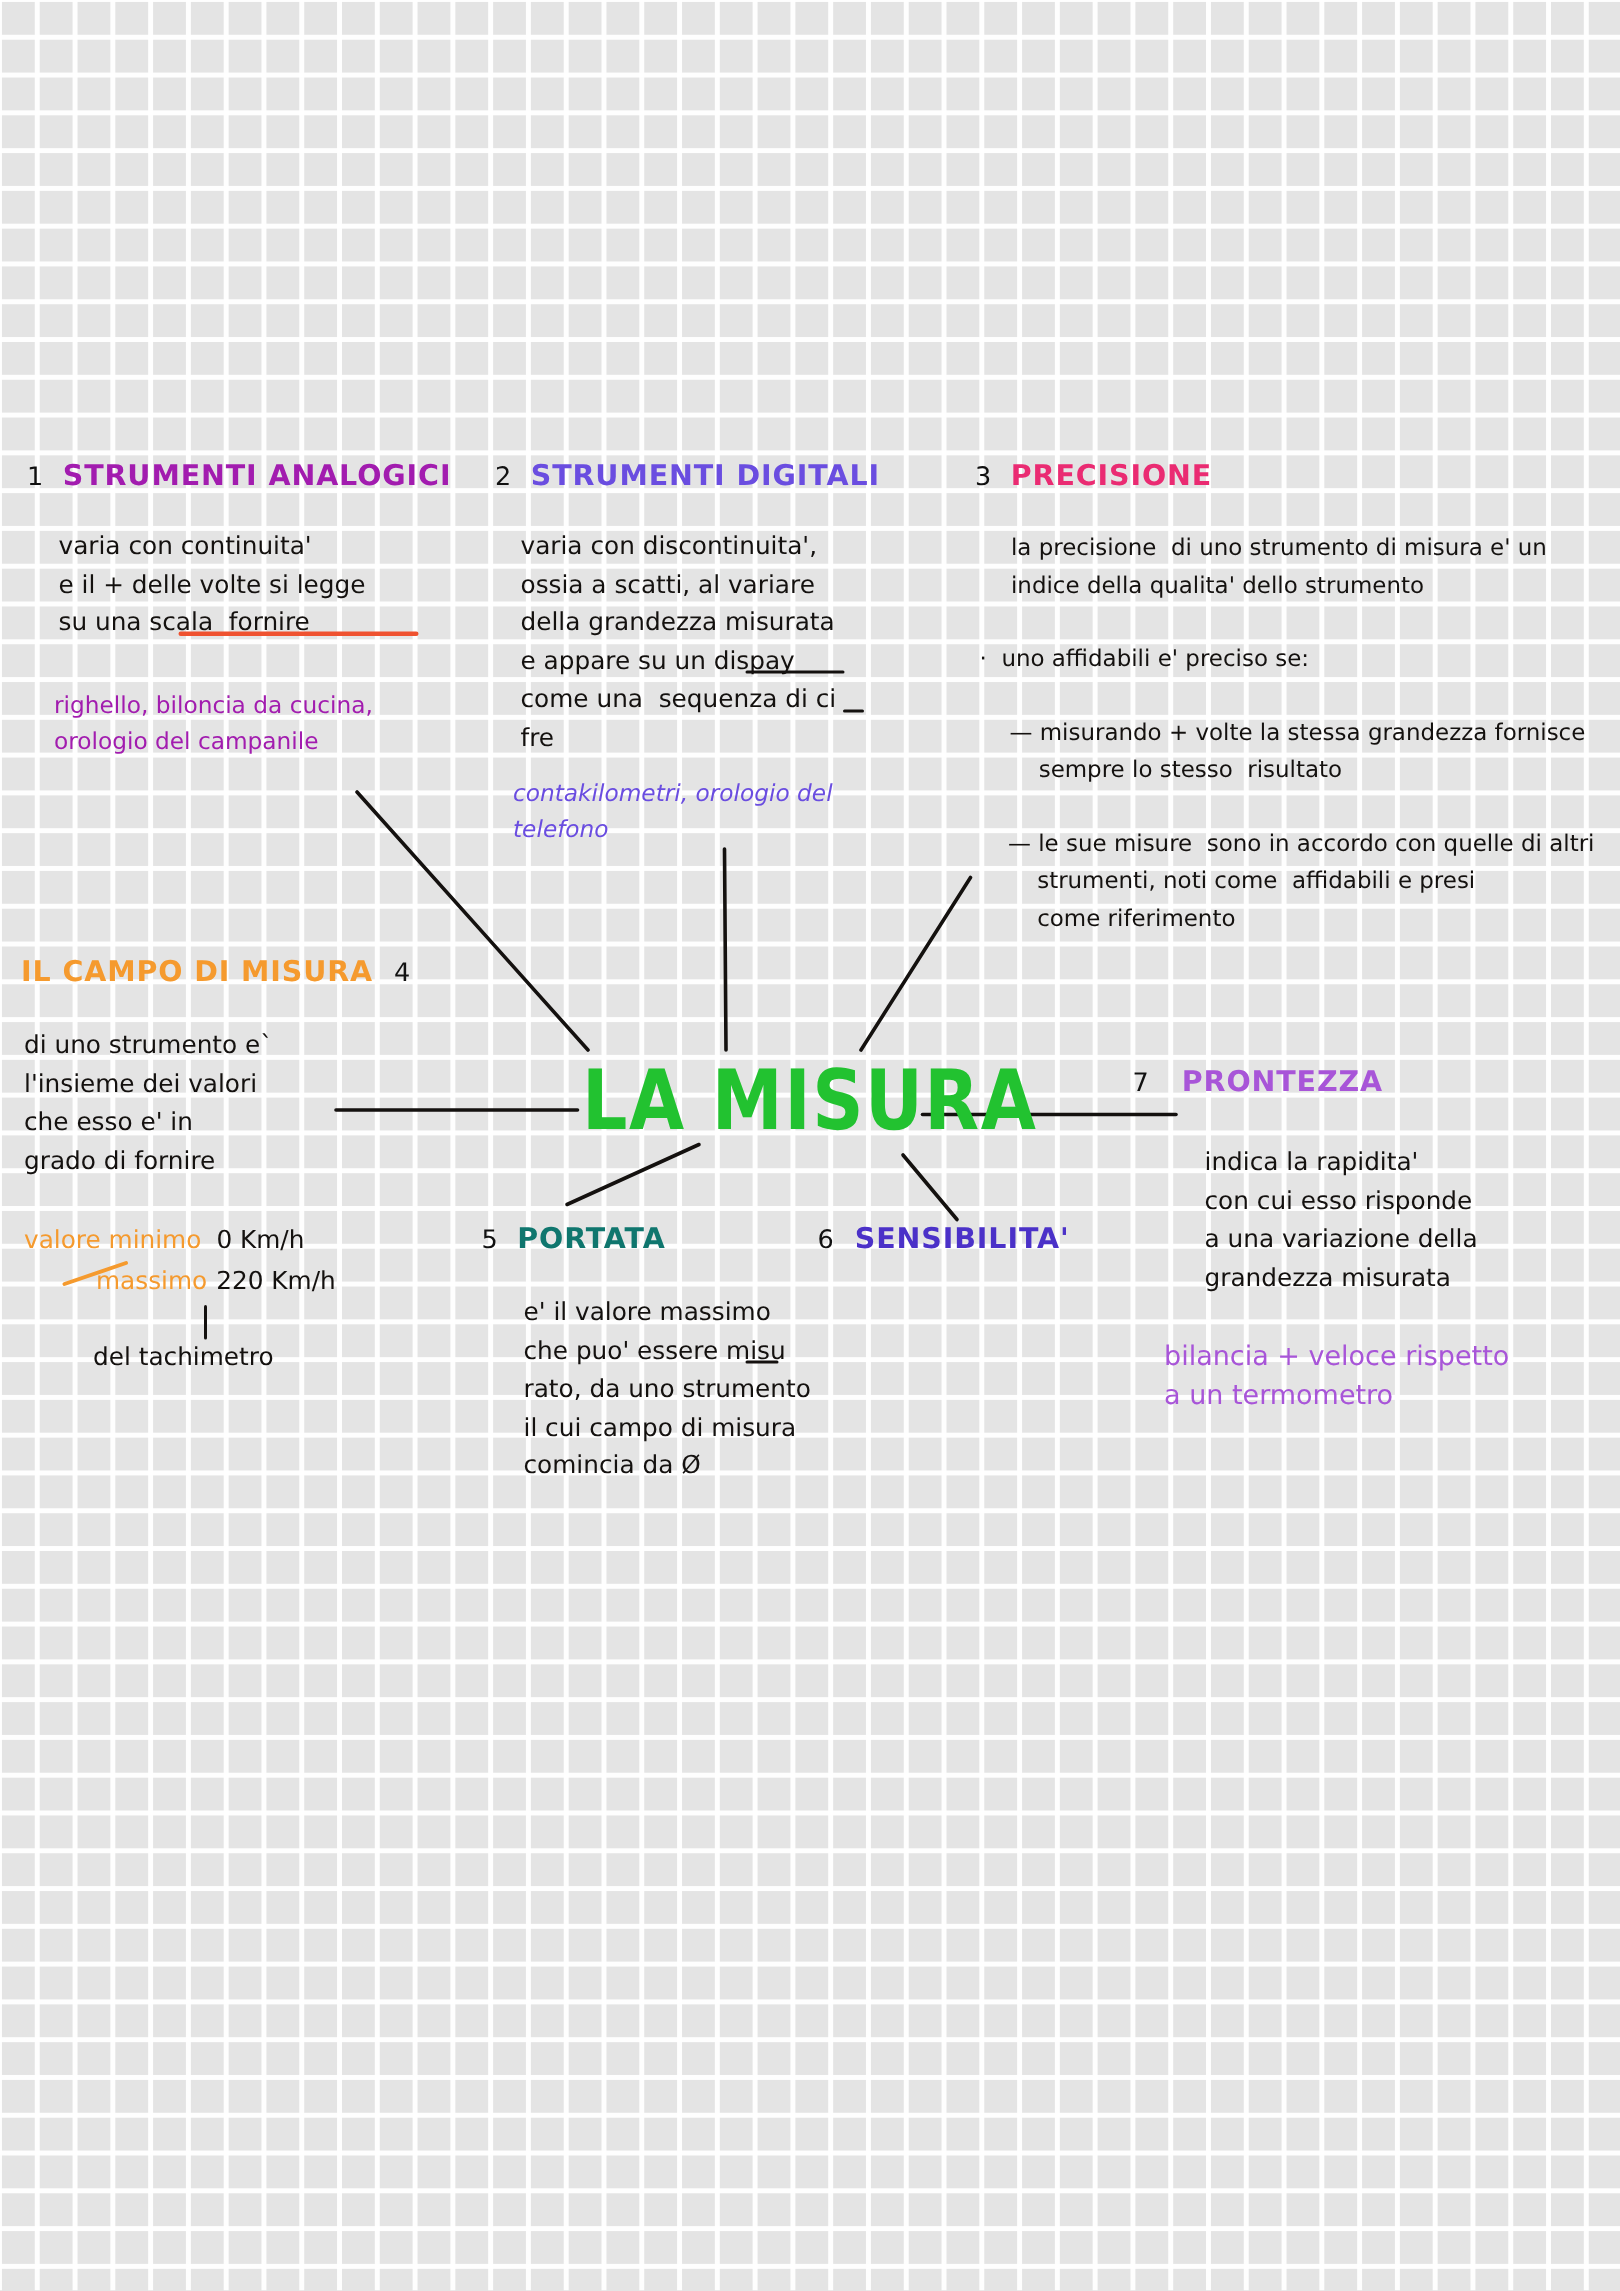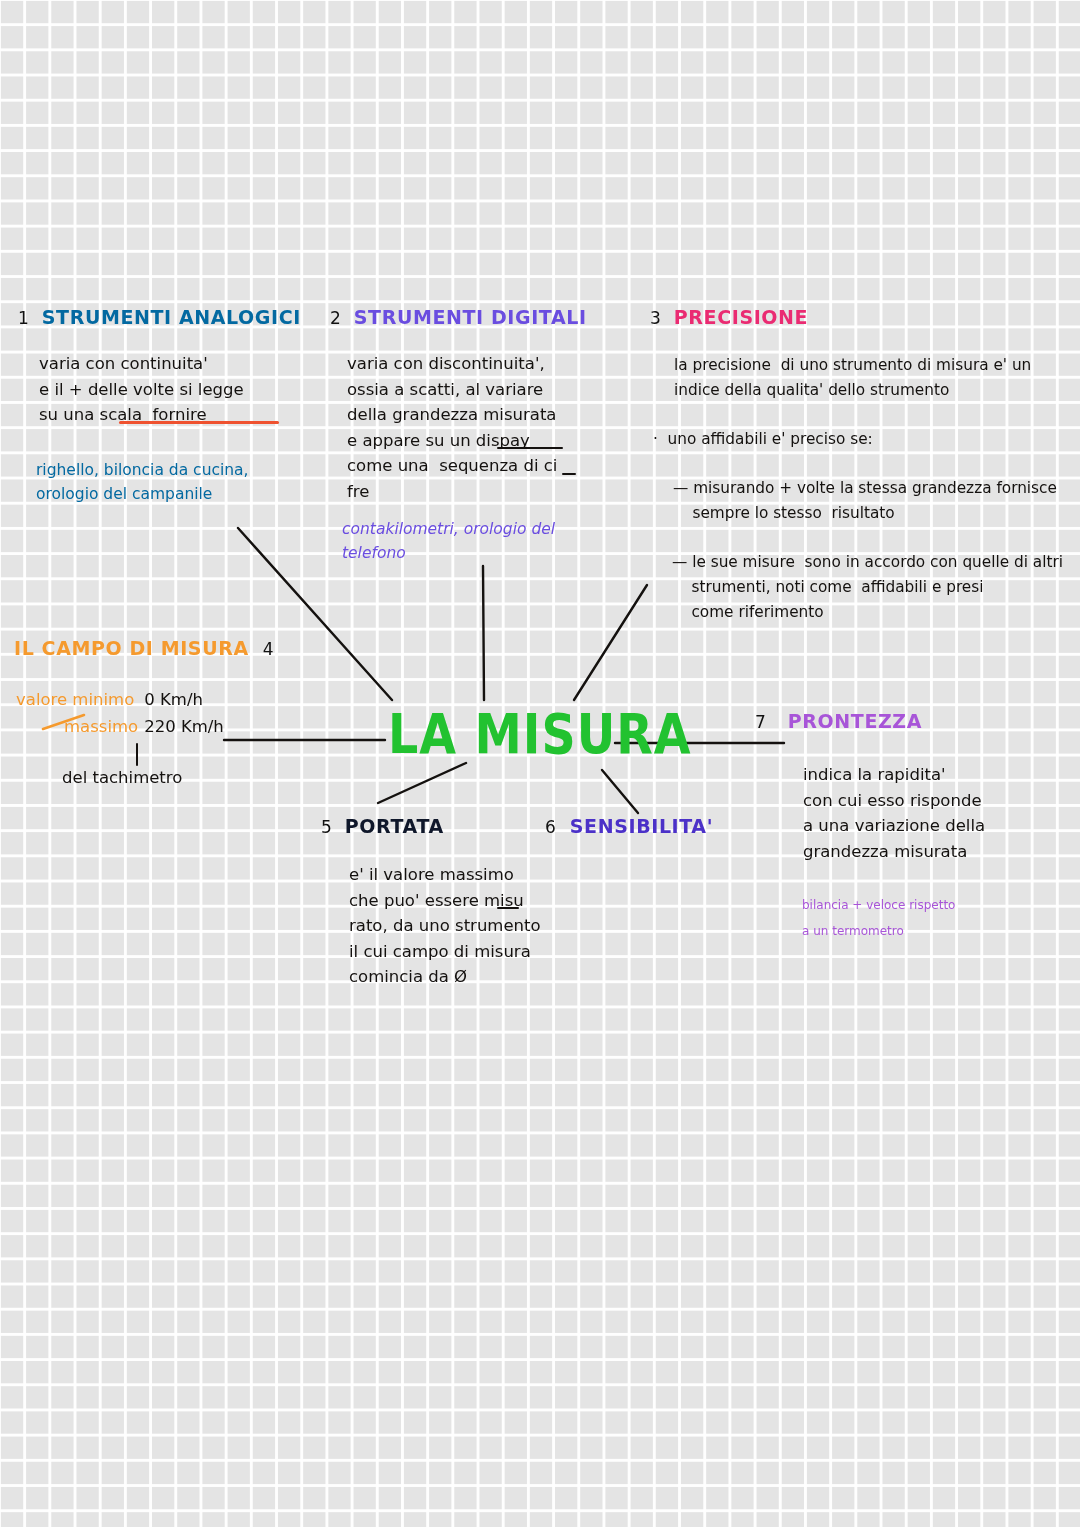--- a/index.html
+++ b/index.html
@@ -84,25 +84,25 @@
     transform-origin: left top;
   }
   svg#connectors {
     position: absolute;
     left: 0; top: 0;
     width: 1080px;
     height: 1527px;
     z-index: 2;
     pointer-events: none;
   }
-  .c-red   { color: #0369a1; }
+  .c-red   { color: #a21caf; }
   .c-violet{ color: #6a4de0; }
   .c-pink  { color: #ea2b72; }
   .c-orange{ color: #f59a2e; }
-  .c-skyblue{ color: #0f172a; }
+  .c-skyblue{ color: #0f766e; }
   .c-indigo{ color: #4b31c8; }
   .c-purple{ color: #a855d8; }
   .c-black { color: #14110f; }
   .bg-red   { background: #ef5230; }
   .bg-black { background: #14110f; }
 </style>
 </head>
 <body>
 
 <div id="grid-paper"></div>
@@ -175,20 +175,24 @@
     <div class="body-txt sm c-black" style="margin-top:24px; margin-left:22px;">— le sue misure  sono in accordo con quelle di altri
     strumenti, noti come  affidabili e presi
     come riferimento</div>
   </div>
 
   <div class="node" style="left:14px; top:637px;">
     <div style="display:flex; align-items:baseline; gap:14px;">
       <span class="hdr c-orange">IL CAMPO DI MISURA</span>
       <span class="num">4</span>
     </div>
+    <div class="body-txt c-black" style="margin-top:25px; margin-left:2px;">di uno strumento e`
+l'insieme dei valori
+che esso e' in
+grado di fornire</div>
 
     <div style="margin-top:28px; position:relative; height:100px;">
       <div style="position:absolute; left:2px; top:0; display:flex; align-items:center; gap:10px;">
         <span class="body-txt c-orange">valore minimo</span>
         <span class="body-txt c-black">0 Km/h</span>
       </div>
       <svg width="52" height="22" style="position:absolute; left:26px; top:25px;">
         <line x1="3" y1="17" x2="44" y2="3" stroke="#f59a2e" stroke-width="2.6" stroke-linecap="round"></line>
       </svg>
       <div style="position:absolute; left:50px; top:27px; display:flex; align-items:flex-end; gap:6px;">
@@ -226,17 +230,17 @@
 
   <div class="node" style="left:755px; top:710px;">
     <div style="display:flex; align-items:baseline; gap:22px;">
       <span class="num">7</span>
       <span class="hdr c-purple">PRONTEZZA</span>
     </div>
     <div class="body-txt c-black" style="margin-top:30px; margin-left:48px;">indica la rapidita'
 con cui esso risponde
 a una variazione della
 grandezza misurata</div>
-    <div class="ex c-purple" style="margin-top:28px; margin-left:47px; font-size:12px; line-height:26px;">bilancia + veloce rispetto
+    <div class="ex c-purple" style="margin-top:28px; margin-left:21px; font-size:18px; line-height:26px;">bilancia + veloce rispetto
 a un termometro</div>
   </div>
 
 </div>
 
 </body></html>

